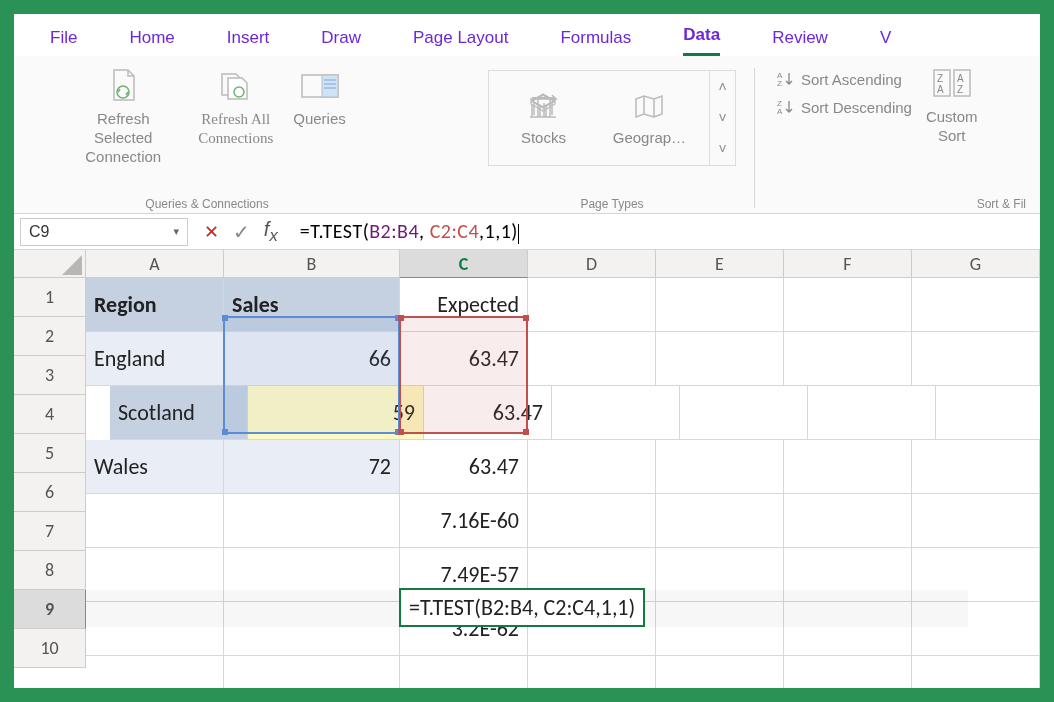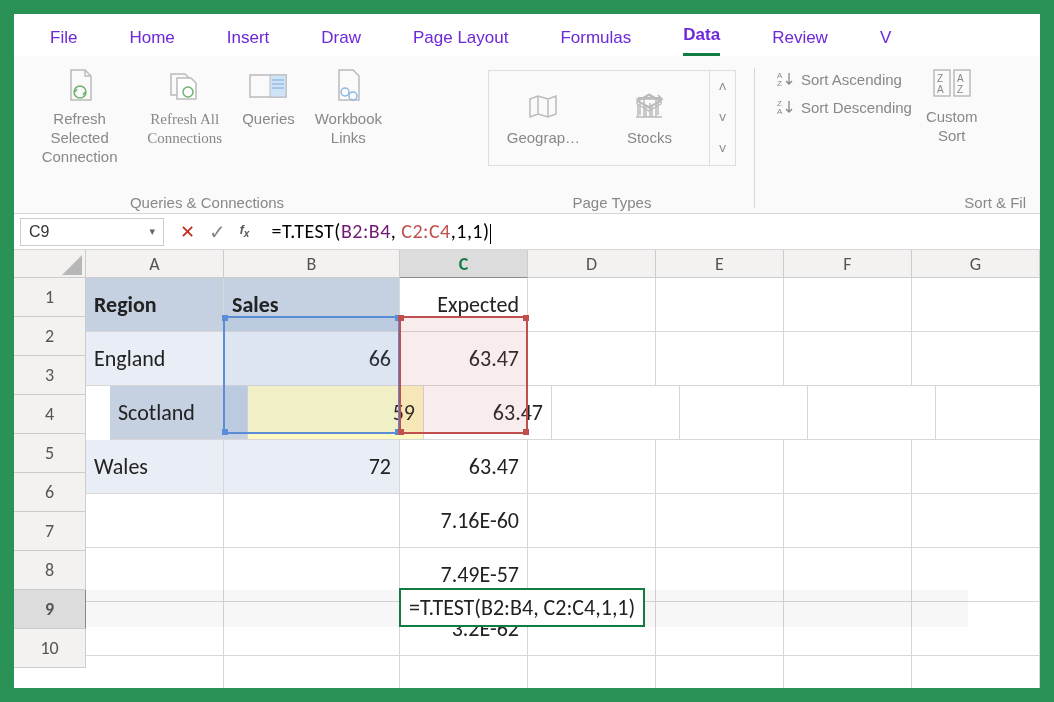--- a/index.html
+++ b/index.html
@@ -7,44 +7,44 @@
   .app { background: #fff; height: 674px; overflow: hidden; position: relative; }
   
   
   .tabs { display: flex; align-items: flex-end; height: 42px; padding-left: 36px; gap: 52px; font-size: 17px; color: #6d28d9; }
   .tab { padding: 8px 0; cursor: pointer; }
   .tab.active { font-weight: 600; border-bottom: 3px solid #107c41; }
   
   
   .ribbon { display: flex; height: 158px; border-bottom: 1px solid #d6d6d6; padding-top: 8px; padding-left: 8px; background: #fafafa; }
   .group { display: flex; flex-direction: column; align-items: center; justify-content: space-between; padding: 0 10px; height: 100%; color: #888; }
-  .group-label { font-size: 15px; color: #888; padding-bottom: 2px; text-align:center; }
+  .group-label { font-size: 12px; color: #888; padding-bottom: 2px; text-align:center; }
   .group-body { display: flex; gap: 20px; flex: 1; align-items: flex-start; padding-top: 2px; }
   .btn-v { display: flex; flex-direction: column; align-items: center; gap: 4px; text-align: center; font-size: 15px; color: #888; cursor: pointer; }
   .btn-v .icon { height: 40px; display: flex; align-items: center; justify-content: center; }
   .btn-v .lbl { line-height: 1.25; max-width: 110px; }
   .vsep { width: 1px; background: #d6d6d6; height: 140px; margin: 4px 2px 0; }
   
   
   .gallery { display:flex; align-items:center; border:1px solid #ddd; height:96px; padding:0 8px; gap:14px; }
   .gallery .gbtn { display:flex; flex-direction:column; align-items:center; gap:8px; color:#888; font-size:15px; cursor:pointer; width:92px;}
   .gallery .spin { display:flex; flex-direction:column; border-left:1px solid #ddd; padding-left:8px; height:100%; justify-content:space-around; color:#888;}
   
   .sort-group { display:flex; gap:14px; align-items:flex-start; padding:0 10px; }
   .sort-list { display:flex; flex-direction:column; gap:10px; color:#888; font-size:15px; padding-top:6px;}
   .sort-list div { display:flex; gap:6px; align-items:center; cursor:pointer;}
   
   
   .formula-bar { display:flex; align-items:center; height:36px; border-bottom:1px solid #d6d6d6; font-size:17px; }
-  .namebox { width:144px; border:1px solid #ccc; height:28px; margin:0 6px; padding:0 8px; display:flex; align-items:center; justify-content:space-between; font-size:16px; color:#333;}
+  .namebox { width:168px; border:1px solid #ccc; height:28px; margin:0 6px; padding:0 8px; display:flex; align-items:center; justify-content:space-between; font-size:16px; color:#333;}
   .namebox .chev { font-size:11px; color:#666; }
   .fb-btns { display:flex; gap:14px; padding:0 10px; align-items:center; height:100%; }
   .fb-cancel { color:#c42b1c; font-size:18px; cursor:pointer;}
   .fb-enter { color:#888; font-size:20px; cursor:pointer;}
-  .fx { font-style:italic; font-size:12px; color:#555; cursor:pointer;font-weight:bold;}
+  .fx { font-style:italic; font-size:20px; color:#555; cursor:pointer;}
   .formula-input { flex:1; padding:0 12px; font-size:20px; letter-spacing:0.5px; font-family:Calibri,Arial,sans-serif;}
   .formula-input .rb { color:#701a75;text-align:right; }
   .formula-input .rr { color:#c0504d; }
   .cursor { display:inline-block; border-right:1px solid #000; height:20px; vertical-align:middle; }
   
   
   .grid-wrap { position:relative; font-family:Calibri,Arial,sans-serif; font-size:22px; color:#222; }
   .corner { position:absolute; left:0; top:0; width:72px; height:28px; border-right:1px solid #ccc; border-bottom:1px solid #ccc; background:#f3f2f1; }
   .corner::after { content:""; position:absolute; right:3px; bottom:2px; border:10px solid transparent; border-right-color:#b7b7b7; border-bottom-color:#b7b7b7;}
   .colheads { display:flex; position:absolute; left:72px; top:0; height:28px; background:#f3f2f1; }
@@ -129,60 +129,49 @@
             <svg width="40" height="30" viewBox="0 0 40 30">
                 <rect x="2" y="4" width="36" height="22" fill="none" stroke="#bbb" stroke-width="1.5"></rect>
                 <rect x="22" y="4" width="16" height="22" fill="#cfe3f7" stroke="#bbb" stroke-width="1"></rect>
                 <line x1="24" y1="9" x2="36" y2="9" stroke="#7aa8d8"></line>
                 <line x1="24" y1="13" x2="36" y2="13" stroke="#7aa8d8"></line>
                 <line x1="24" y1="17" x2="36" y2="17" stroke="#7aa8d8"></line>
               </svg>
           </div>
           <div class="lbl">Queries</div>
         </div>
-        <div class="btn-v">
-          <div class="icon">
-            <svg width="30" height="36" viewBox="0 0 30 36">
-                <path d="M6 2 h14 l6 6 v24 h-20 z" fill="none" stroke="#bbb" stroke-width="1.5"></path>
-                <circle cx="12" cy="24" r="4" fill="none" stroke="#8bb8e0" stroke-width="1.5"></circle>
-                <circle cx="20" cy="28" r="4" fill="none" stroke="#8bb8e0" stroke-width="1.5"></circle>
-              </svg>
-          </div>
-          <div class="lbl" style="white-space:pre-line;">Workbook
-Links</div>
-        </div>
       </div>
       <div class="group-label">Queries &amp; Connections</div>
     </div>
 
     <div style="width:80px;"></div>
 
     <div class="group" style="width:280px;">
       <div class="group-body" style="padding-top:6px;">
         <div class="gallery">
-          <div class="gbtn">
-            <svg width="34" height="30" viewBox="0 0 34 30">
-                <path d="M4 8 l8 -3 l10 3 l8 -3 v18 l-8 3 l-10 -3 l-8 3 z M12 5 v18 M22 8 v18" fill="none" stroke="#bbb" stroke-width="1.5"></path>
-              </svg>
-            <span>Geograp…</span>
-          </div>
           <div class="gbtn">
             <svg width="34" height="30" viewBox="0 0 34 30">
                 <path d="M4 26 h26 M6 26 v-12 M12 26 v-18 M18 26 v-14 M24 26 v-20 M4 8 h26 l-4 -4 M30 8 l-4 4" fill="none" stroke="#bbb" stroke-width="1.5"></path>
                 <rect x="6" y="6" width="22" height="2" fill="#bbb"></rect>
                 <path d="M17 3 l-12 7 l12 7 l12 -7 z M5 10 v3 l12 7 l12 -7 v-3" fill="none" stroke="#bbb" stroke-width="1.3"></path>
                 <rect x="4" y="3" width="26" height="0"></rect>
                 <path d="M17 4 L6 10 L17 16 L28 10 Z" fill="none" stroke="#bbb" stroke-width="1.5"></path>
                 <line x1="8" y1="12" x2="8" y2="24" stroke="#bbb" stroke-width="1.5"></line>
                 <line x1="26" y1="12" x2="26" y2="24" stroke="#bbb" stroke-width="1.5"></line>
                 <line x1="14" y1="15" x2="14" y2="26" stroke="#bbb" stroke-width="1.5"></line>
                 <line x1="20" y1="15" x2="20" y2="26" stroke="#bbb" stroke-width="1.5"></line>
               </svg>
             <span>Stocks</span>
           </div>
+          <div class="gbtn">
+            <svg width="34" height="30" viewBox="0 0 34 30">
+                <path d="M4 8 l8 -3 l10 3 l8 -3 v18 l-8 3 l-10 -3 l-8 3 z M12 5 v18 M22 8 v18" fill="none" stroke="#bbb" stroke-width="1.5"></path>
+              </svg>
+            <span>Geograp…</span>
+          </div>
           <div class="spin">
             <span>˄</span>
             <span>˅</span>
             <span>˅</span>
           </div>
         </div>
       </div>
       <div class="group-label">Page Types</div>
     </div>
 

